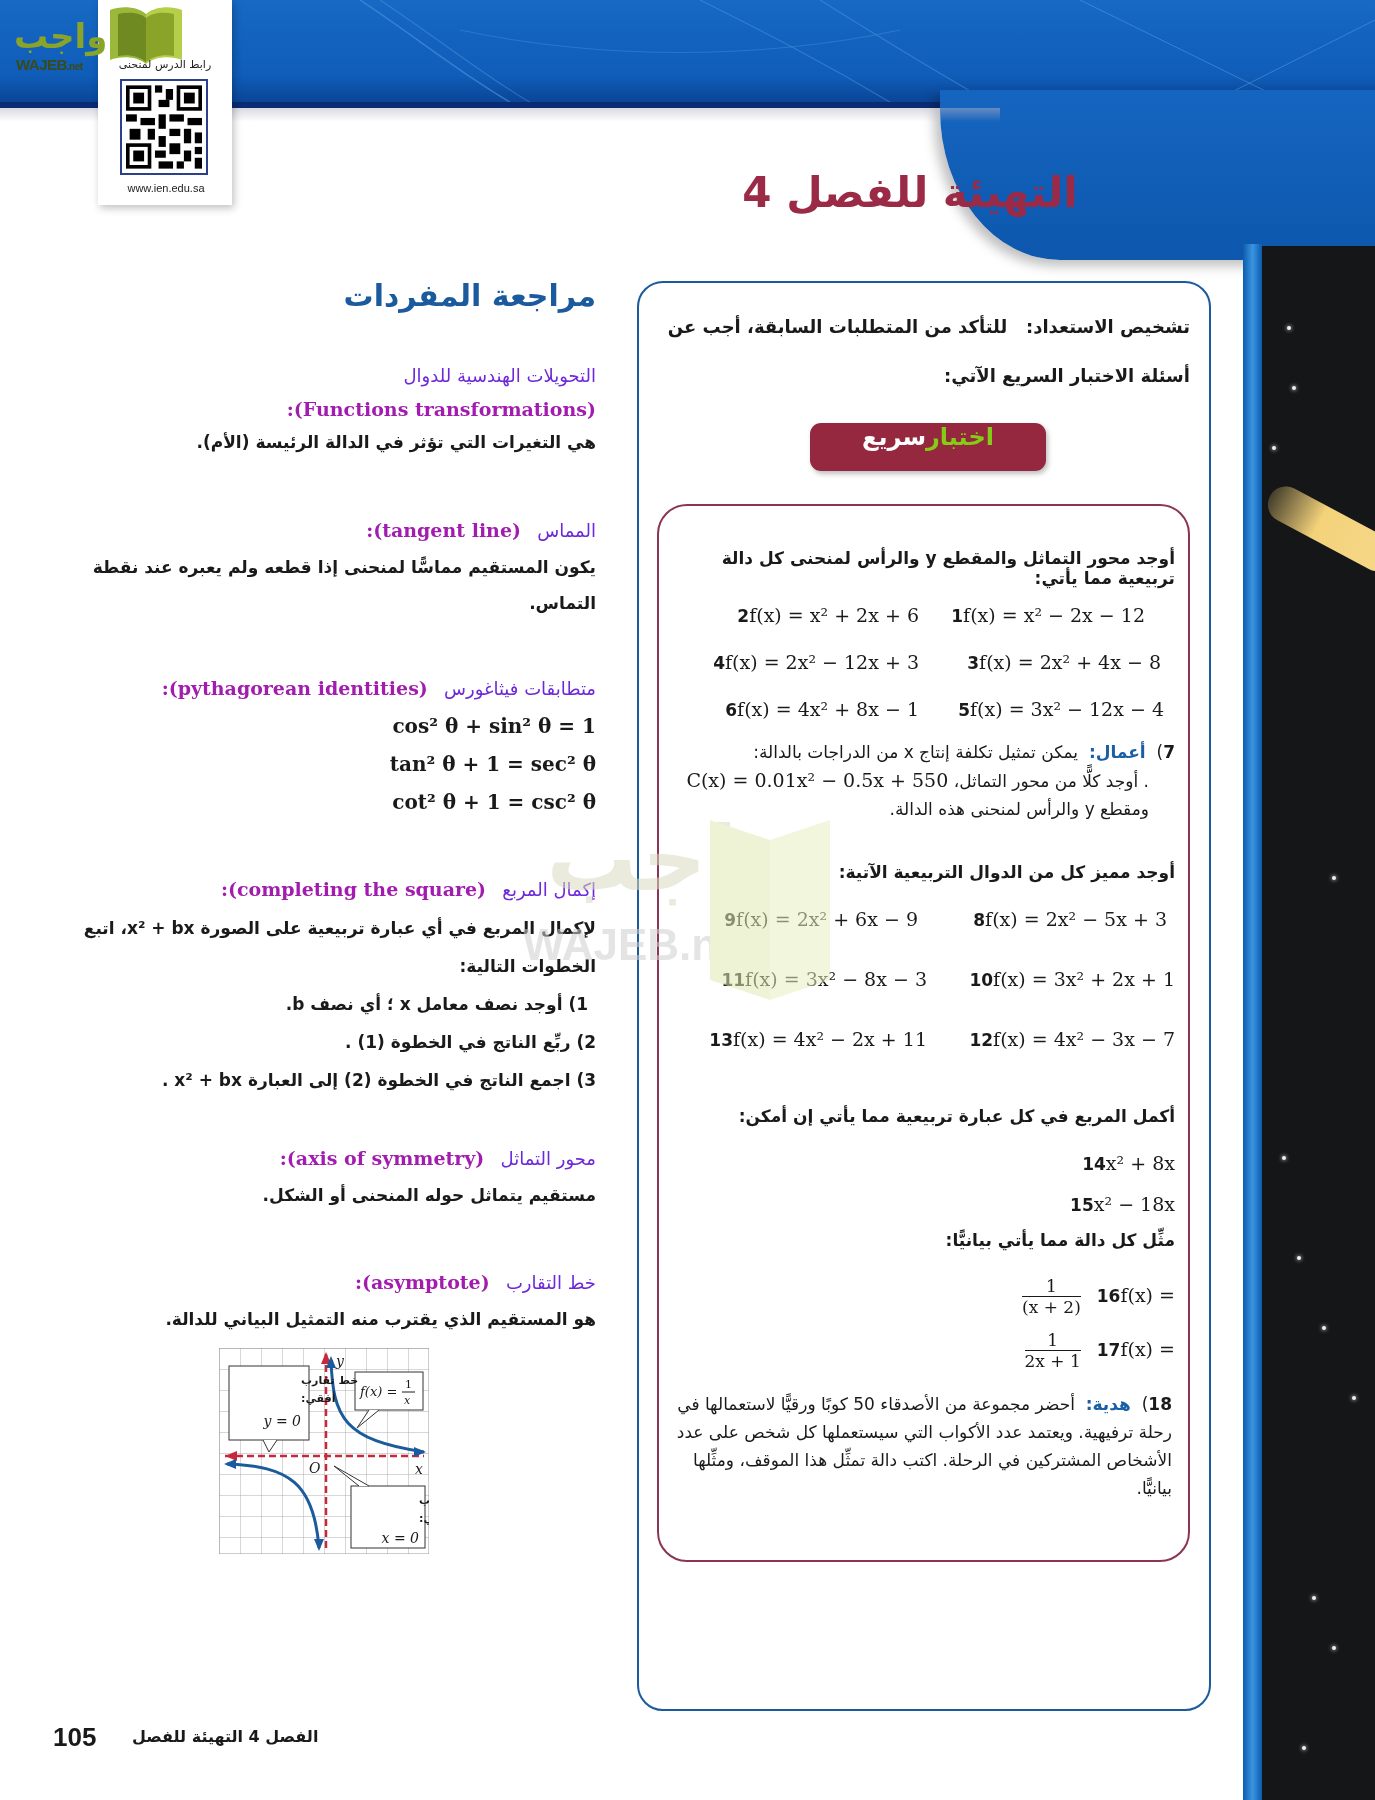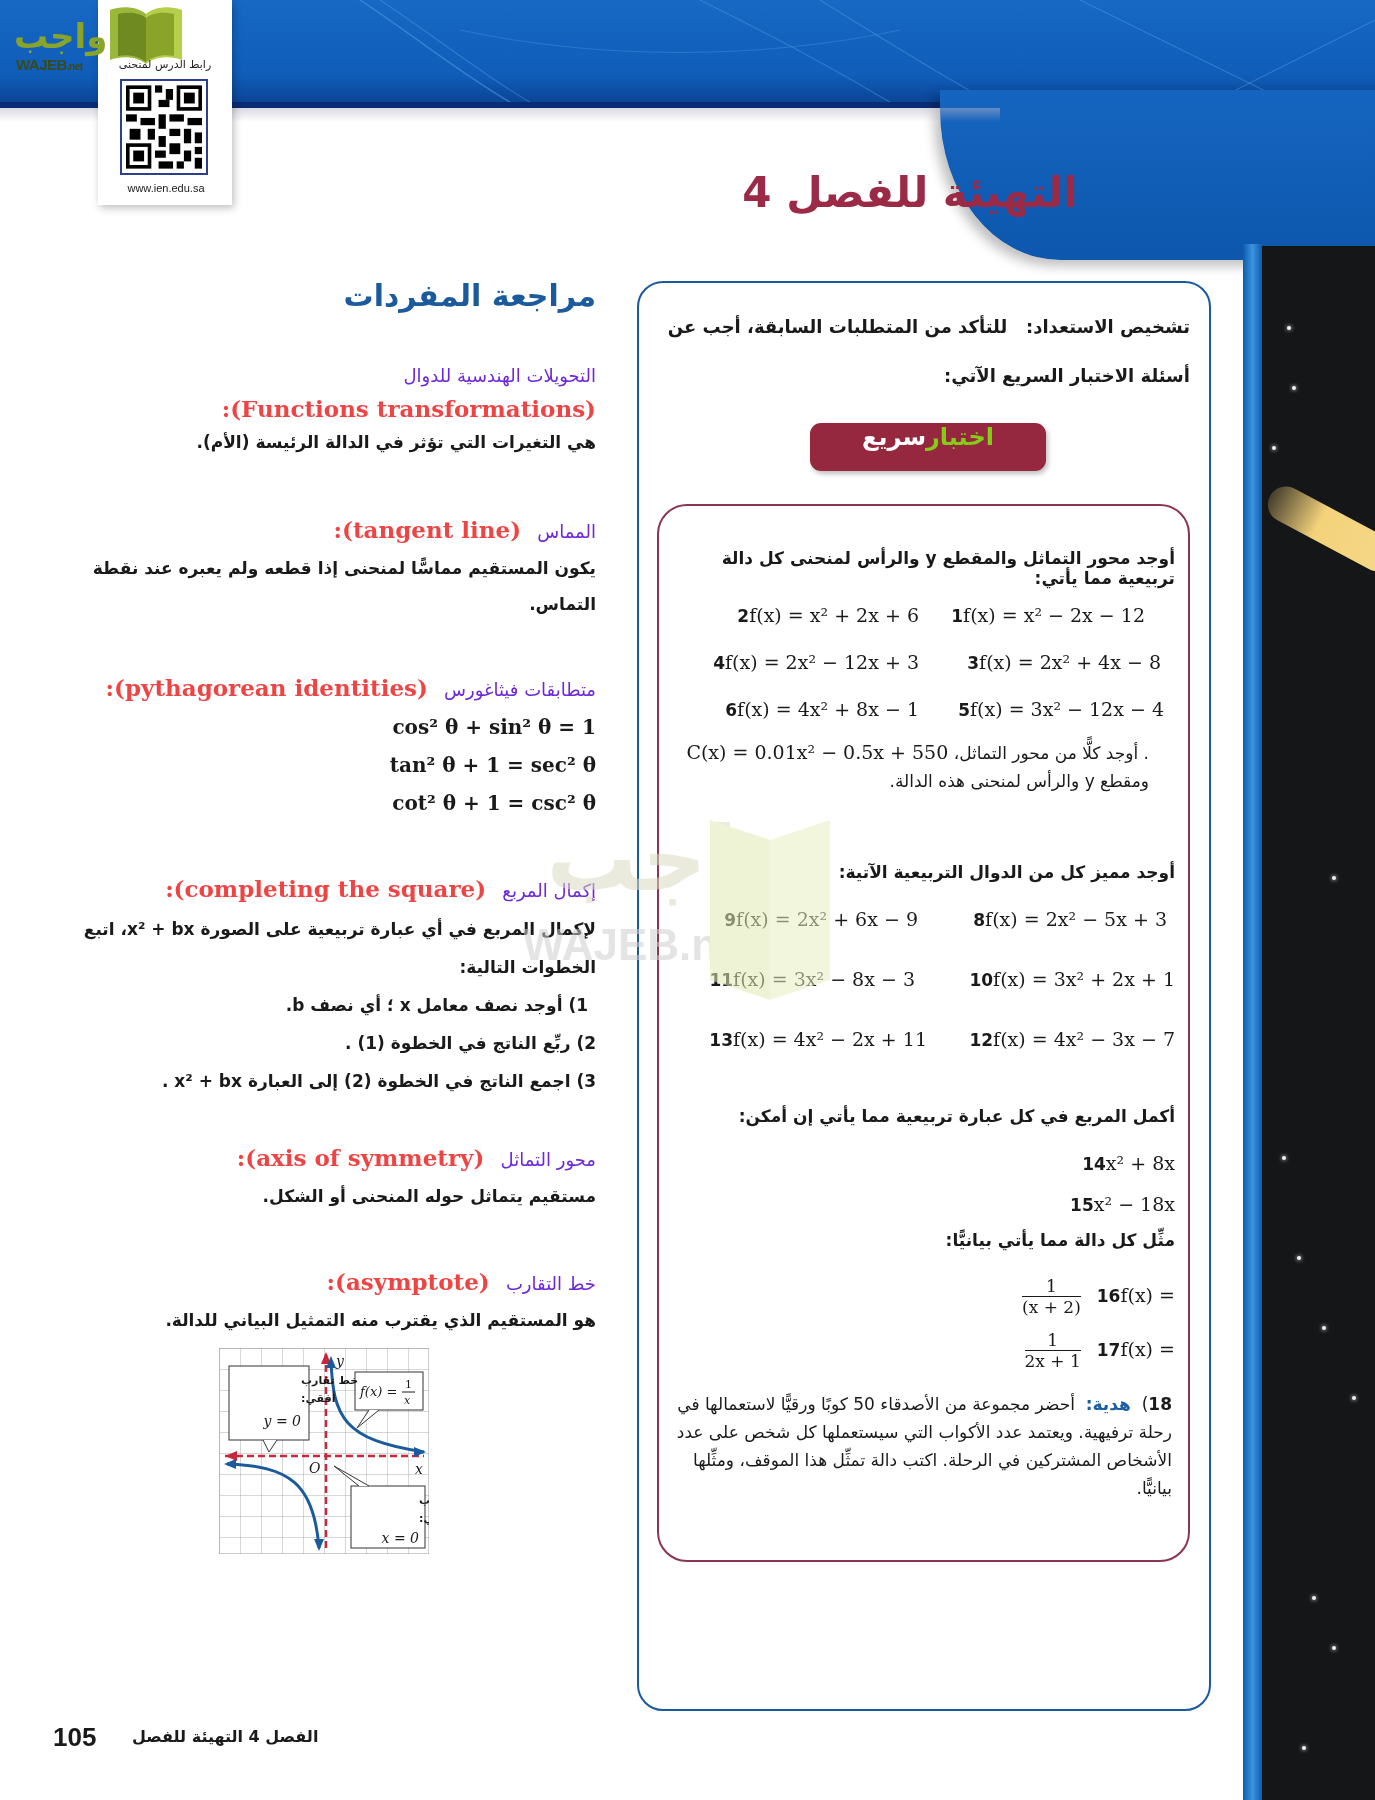--- a/index.html
+++ b/index.html
@@ -103,21 +103,21 @@
   .frac span { display: block; line-height: 20px; font-size: 17px; }
   .frac .top { border-bottom: 1.5px solid #1a1a1a; padding: 0 3px; }
 
   
   .vocab-title {
     position: absolute; left: 300px; top: 278px; width: 296px; text-align: right;
     font: bold 30px "DejaVu Sans", sans-serif; color: #1b5a9c; direction: rtl;
   }
   .v-block { position: absolute; left: 70px; width: 526px; direction: rtl; text-align: right; font-size: 17px; line-height: 36px; }
   .v-term { color: #6d28d9; font-weight: normal; font-size: 18px; }
-  .v-en { color: #ef4444; font-weight: bold; font-family: "DejaVu Serif", serif; font-size: 23px; }
+  .v-en { color: #a21caf; font-weight: bold; font-family: "DejaVu Serif", serif; font-size: 19px; }
   .v-def { color: #1a1a1a; font-weight: bold; }
   .identity { font-family: "DejaVu Serif", serif; font-weight: bold; font-size: 20px; direction: ltr; display: block; text-align: right; line-height: 38px; }
 
   
   .asym-figure { position: absolute; left: 219px; top: 1348px; width: 210px; height: 206px; }
 
   
   .watermark { position: absolute; left: 420px; top: 800px; width: 520px; height: 200px; pointer-events: none; opacity: 0.55; }
 
   
@@ -308,30 +308,31 @@
 <div class="q-text q-heading" style="left:670px; top:548px; width:505px;">أوجد محور التماثل والمقطع y والرأس لمنحنى كل دالة تربيعية مما يأتي:</div>
 
 <div class="eq-row" style="right:230px; top:604px"><span class="num">1</span><span class="math">f(x) = x² − 2x − 12</span></div>
 <div class="eq-row" style="right:456px; top:604px"><span class="num">2</span><span class="math">f(x) = x² + 2x + 6</span></div>
 <div class="eq-row" style="right:214px; top:651px"><span class="num">3</span><span class="math">f(x) = 2x² + 4x − 8</span></div>
 <div class="eq-row" style="right:456px; top:651px"><span class="num">4</span><span class="math">f(x) = 2x² − 12x + 3</span></div>
 <div class="eq-row" style="right:211px; top:698px"><span class="num">5</span><span class="math">f(x) = 3x² − 12x − 4</span></div>
 <div class="eq-row" style="right:456px; top:698px"><span class="num">6</span><span class="math">f(x) = 4x² + 8x − 1</span></div>
 
 <div class="q-text" style="left:670px; top:738px; width:505px; line-height:28px;">
+  <div><span class="q-num">7</span>)&nbsp;&nbsp;<span class="blue-lbl">أعمال:</span>&nbsp;&nbsp;<span>يمكن تمثيل تكلفة إنتاج x من الدراجات بالدالة:</span></div>
   <div style="padding-right:26px"><span>. أوجد كلًّا من محور التماثل،</span> <span class="math">C(x) = 0.01x² − 0.5x + 550</span></div>
   <div style="padding-right:26px">ومقطع y والرأس لمنحنى هذه الدالة.</div>
 </div>
 
 <div class="q-text q-heading" style="left:670px; top:862px; width:505px;">أوجد مميز كل من الدوال التربيعية الآتية:</div>
 
 <div class="eq-row" style="right:208px; top:908px"><span class="num">8</span><span class="math">f(x) = 2x² − 5x + 3</span></div>
 <div class="eq-row" style="right:457px; top:908px"><span class="num">9</span><span class="math">f(x) = 2x² + 6x − 9</span></div>
 <div class="eq-row" style="right:200px; top:968px"><span class="num">10</span><span class="math">f(x) = 3x² + 2x + 1</span></div>
-<div class="eq-row" style="right:460px; top:968px"><span class="num">11</span><span class="math">f(x) = 3x² − 8x − 3</span></div>
+<div class="eq-row" style="right:448px; top:968px"><span class="num">11</span><span class="math">f(x) = 3x² − 8x − 3</span></div>
 <div class="eq-row" style="right:200px; top:1028px"><span class="num">12</span><span class="math">f(x) = 4x² − 3x − 7</span></div>
 <div class="eq-row" style="right:448px; top:1028px"><span class="num">13</span><span class="math">f(x) = 4x² − 2x + 11</span></div>
 
 <div class="q-text q-heading" style="left:670px; top:1106px; width:505px;">أكمل المربع في كل عبارة تربيعية مما يأتي إن أمكن:</div>
 <div class="eq-row" style="right:200px; top:1152px"><span class="num">14</span><span class="math">x² + 8x</span></div>
 <div class="eq-row" style="right:200px; top:1193px"><span class="num">15</span><span class="math">x² − 18x</span></div>
 
 <div class="q-text q-heading" style="left:670px; top:1230px; width:505px;">مثِّل كل دالة مما يأتي بيانيًّا:</div>
 <div class="eq-row" style="right:200px; top:1276px">
   <span class="num">16</span><span class="math">f(x) =</span><span class="frac math"><span class="top">1</span><span>(x + 2)</span></span>

